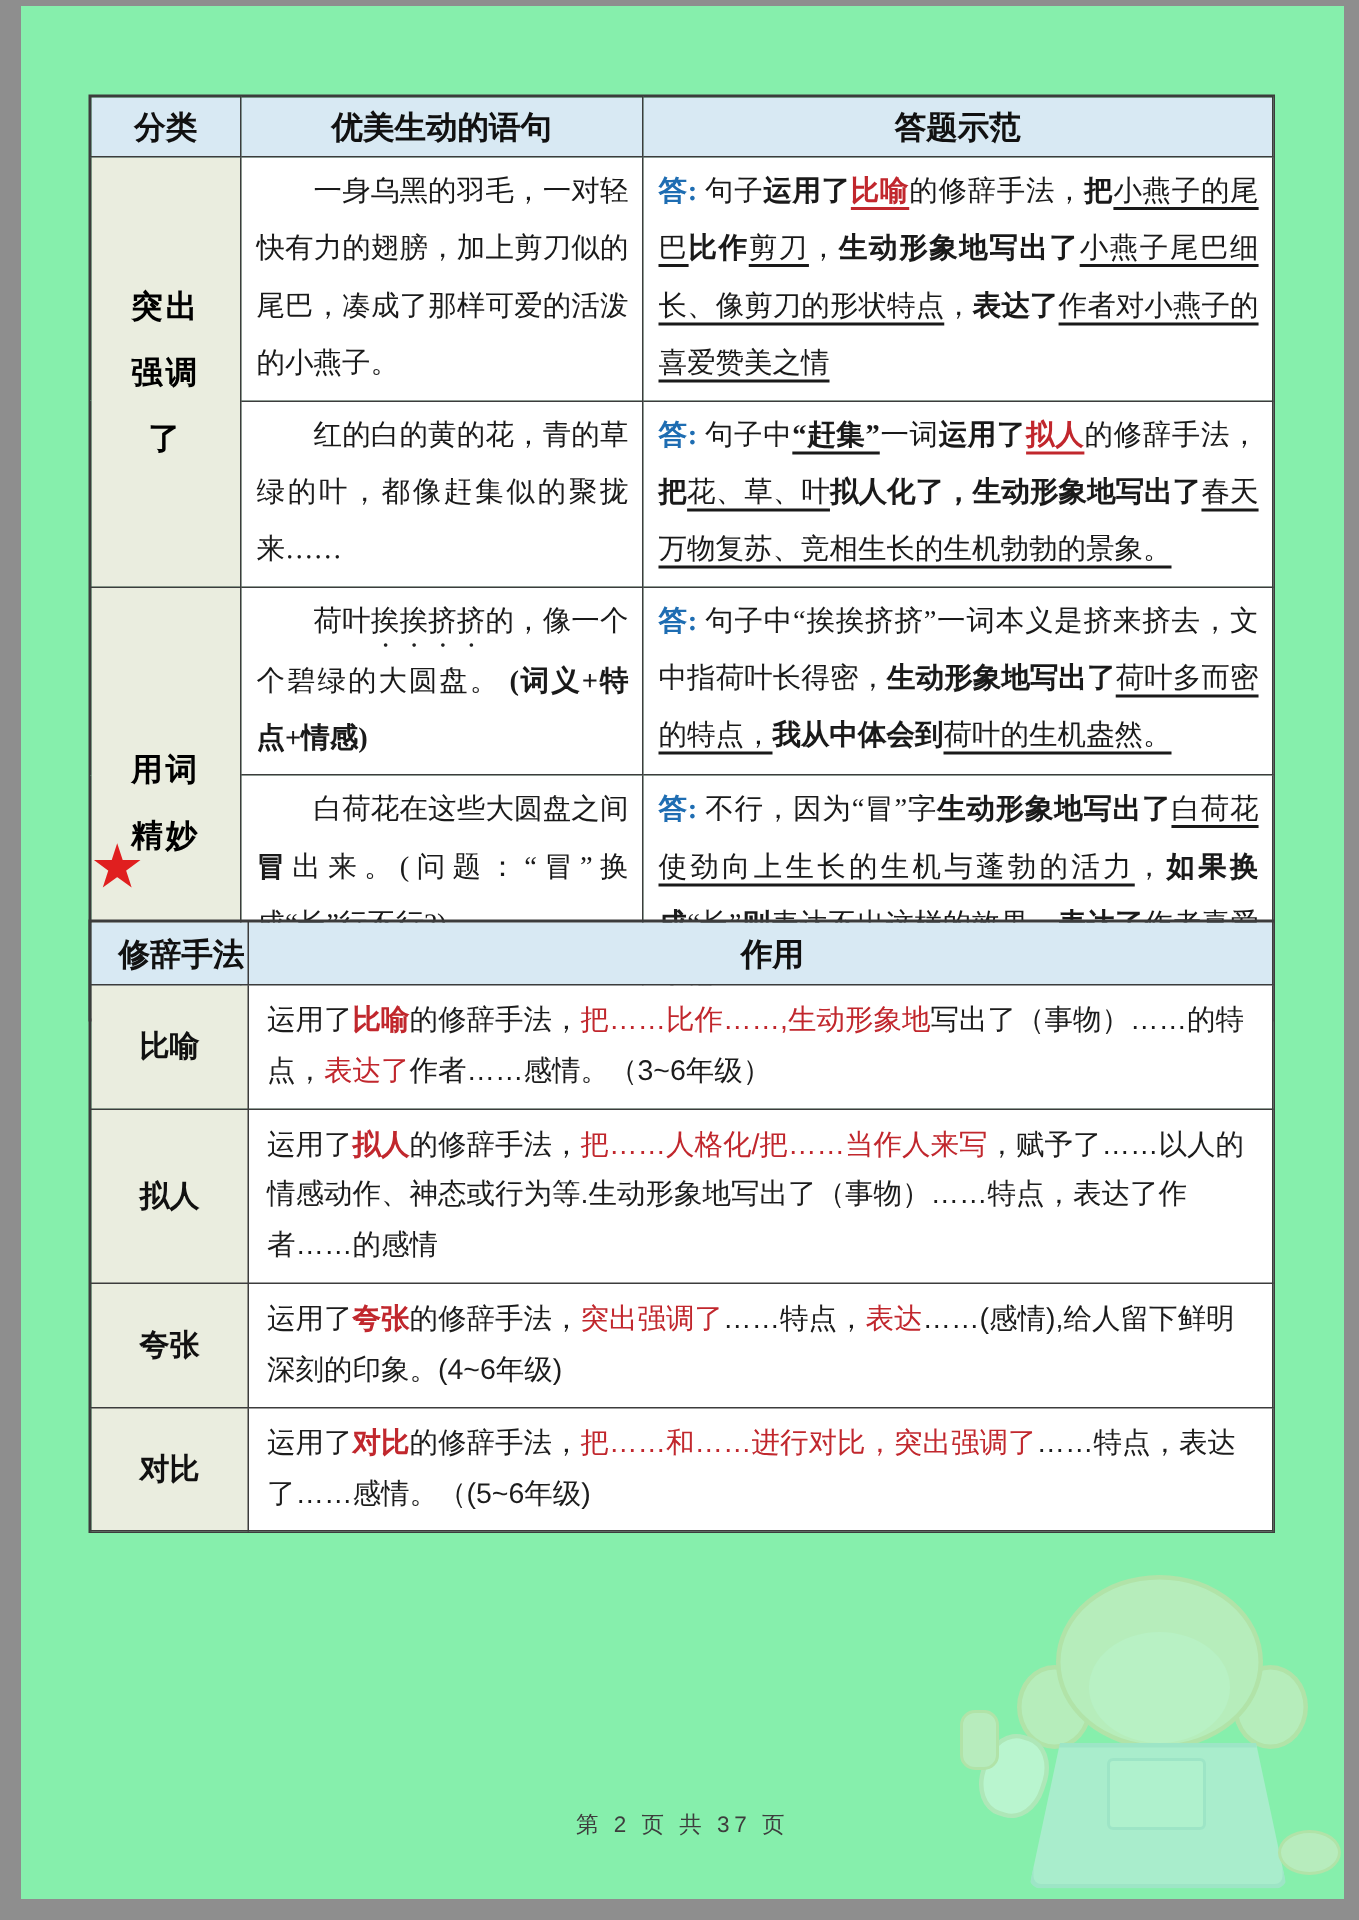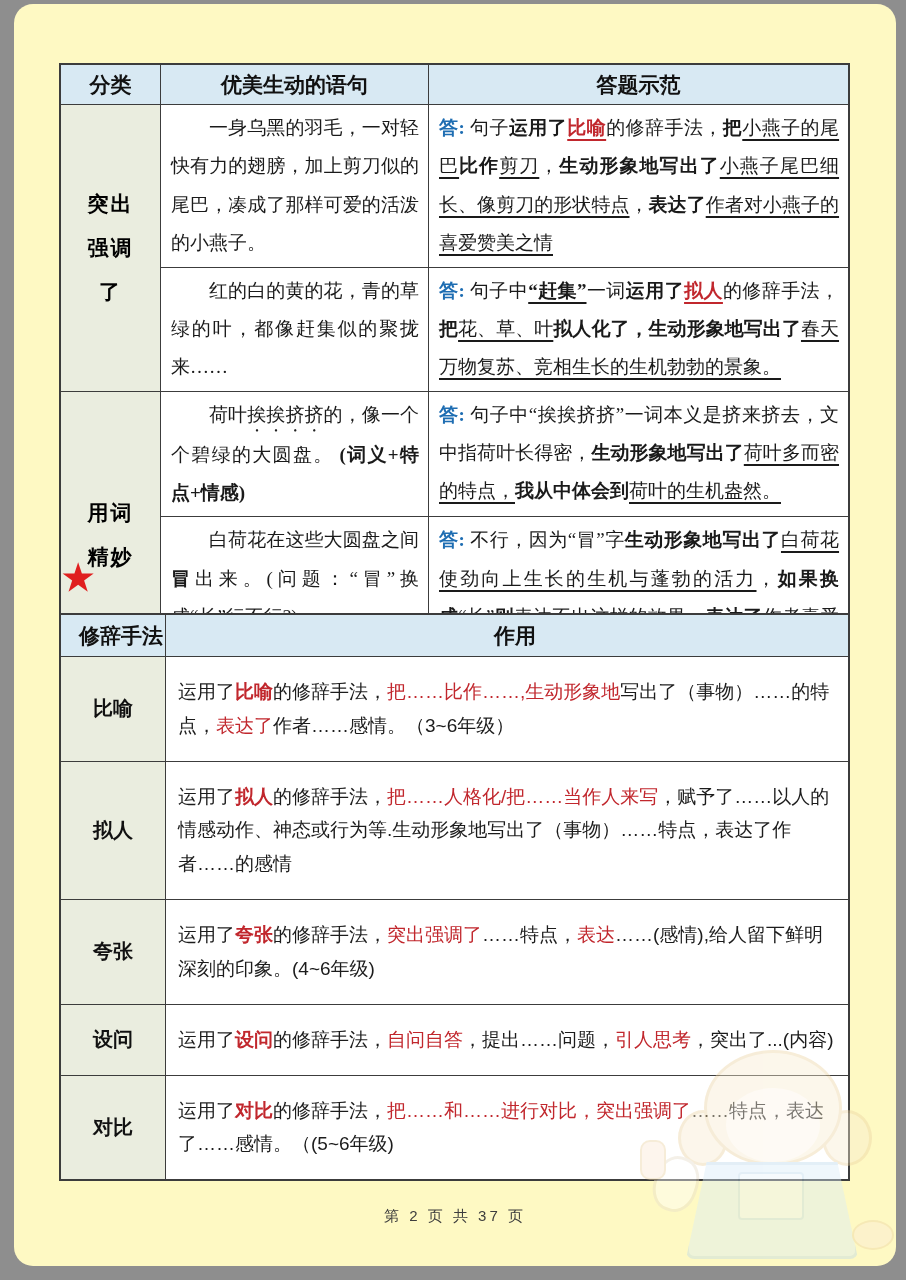--- a/index.html
+++ b/index.html
@@ -1,19 +1,19 @@
 <!DOCTYPE html>
 <html><head>
 <meta charset="utf-8">
 <style>
   * { margin:0; padding:0; box-sizing:border-box; }
   html,body { width:906px; height:1280px; }
   body { background:#8e8e8e; font-family:"Liberation Sans", sans-serif; position:relative; }
   .sheet { position:absolute; left:14px; top:4px; width:882px; height:1262px;
-           background:#fef9c3; border-radius:19px; overflow:hidden; }
+           background:#86efac; border-radius:0; overflow:hidden; }
 
   
   table { border-collapse:collapse; table-layout:fixed; position:absolute; z-index:1; }
   th, td { border:1.6px solid #3c3c3c; }
   #table1 { left:46px; top:60px; width:788px; }
   #table2 { left:46px; top:610px; width:788px; }
   #table1, #table2 { outline:1px solid #3c3c3c; }
 
   th { background:#d8e9f3; height:40px; font-size:21px; font-weight:bold; color:#111;
        font-family:"Liberation Sans", sans-serif; }
@@ -23,21 +23,21 @@
             font-weight:bold; font-size:21px; padding:0 26px; line-height:2.1;
             letter-spacing:2px; font-family:"Liberation Serif", serif; }
   .t1-sentence, .t1-answer { background:#fff; vertical-align:top;
             font-family:"Liberation Serif", serif; font-size:19px; line-height:2.02;
             padding:4px 9px 4px 10px; color:#1a1a1a; text-align:justify; }
   .t1-sentence { text-indent:2em;margin-left:15px; }
 
   .t2-device { background:#eaeddf; text-align:center; vertical-align:middle;
                font-weight:bold; font-size:20px; color:#111; }
   .t2-effect { background:#fff; vertical-align:middle; font-size:19px; line-height:1.78;
-               padding:18px 12px; color:#1c1c1c; }
+               padding:7px 12px; color:#1c1c1c; }
 
   
   .seg-p  { }
   .seg-b  { font-weight:bold; }
   .seg-bd { font-weight:normal; text-emphasis:filled dot #222; text-emphasis-position:under right; }
   .seg-u  { text-decoration:underline; text-decoration-thickness:1.5px; text-underline-offset:5px; }
   .seg-bu { font-weight:bold; text-decoration:underline; text-decoration-thickness:1.7px; text-underline-offset:5px; }
   .seg-r  { color:#c1272d; }
   .seg-rb { color:#c1272d; font-weight:bold; }
   .seg-rbu{ color:#c1272d; font-weight:bold; text-decoration:underline; text-decoration-thickness:1.7px; text-underline-offset:5px; }
@@ -139,24 +139,20 @@
         </tr>
         <tr>
           <td class="t2-device">拟人</td>
           <td class="t2-effect"><span class="seg-p">运用了</span><span class="seg-rb">拟人</span><span class="seg-p">的修辞手法，</span><span class="seg-r">把……人格化/把……当作人来写</span><span class="seg-p">，赋予了……以人的情感动作、神态或行为等.生动形象地写出了（事物）……特点，表达了作者……的感情</span></td>
         </tr>
         <tr>
           <td class="t2-device">夸张</td>
           <td class="t2-effect"><span class="seg-p">运用了</span><span class="seg-rb">夸张</span><span class="seg-p">的修辞手法，</span><span class="seg-r">突出强调了</span><span class="seg-p">……特点，</span><span class="seg-r">表达</span><span class="seg-p">……(感情),给人留下鲜明深刻的印象。(4~6年级)</span></td>
         </tr>
         <tr>
-          <td class="t2-device">设问</td>
-          <td class="t2-effect"><span class="seg-p">运用了</span><span class="seg-rb">设问</span><span class="seg-p">的修辞手法，</span><span class="seg-r">自问自答</span><span class="seg-p">，提出……问题，</span><span class="seg-r">引人思考</span><span class="seg-p">，突出了...(内容)</span></td>
-        </tr>
-        <tr>
           <td class="t2-device">对比</td>
           <td class="t2-effect"><span class="seg-p">运用了</span><span class="seg-rb">对比</span><span class="seg-p">的修辞手法，</span><span class="seg-r">把……和……进行对比，突出强调了</span><span class="seg-p">……特点，表达了……感情。（(5~6年级)</span></td>
         </tr>
       </tbody>
   </table>
 
   <div class="mascot">
     <div class="m-pig-l"></div>
     <div class="m-pig-r"></div>
     <div class="m-hair"></div>

